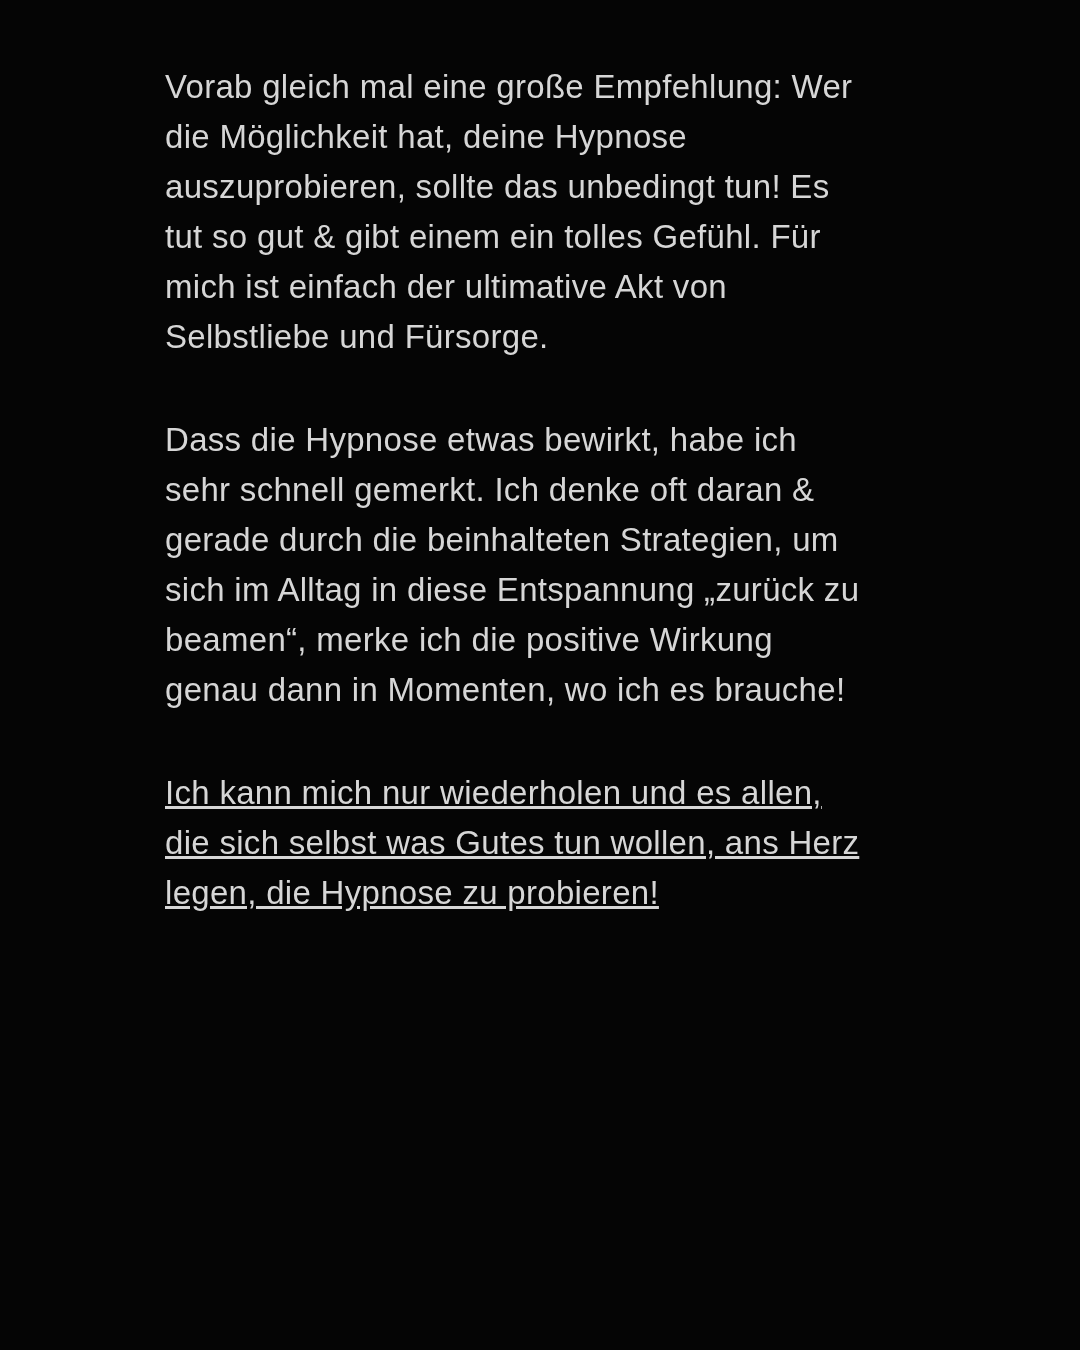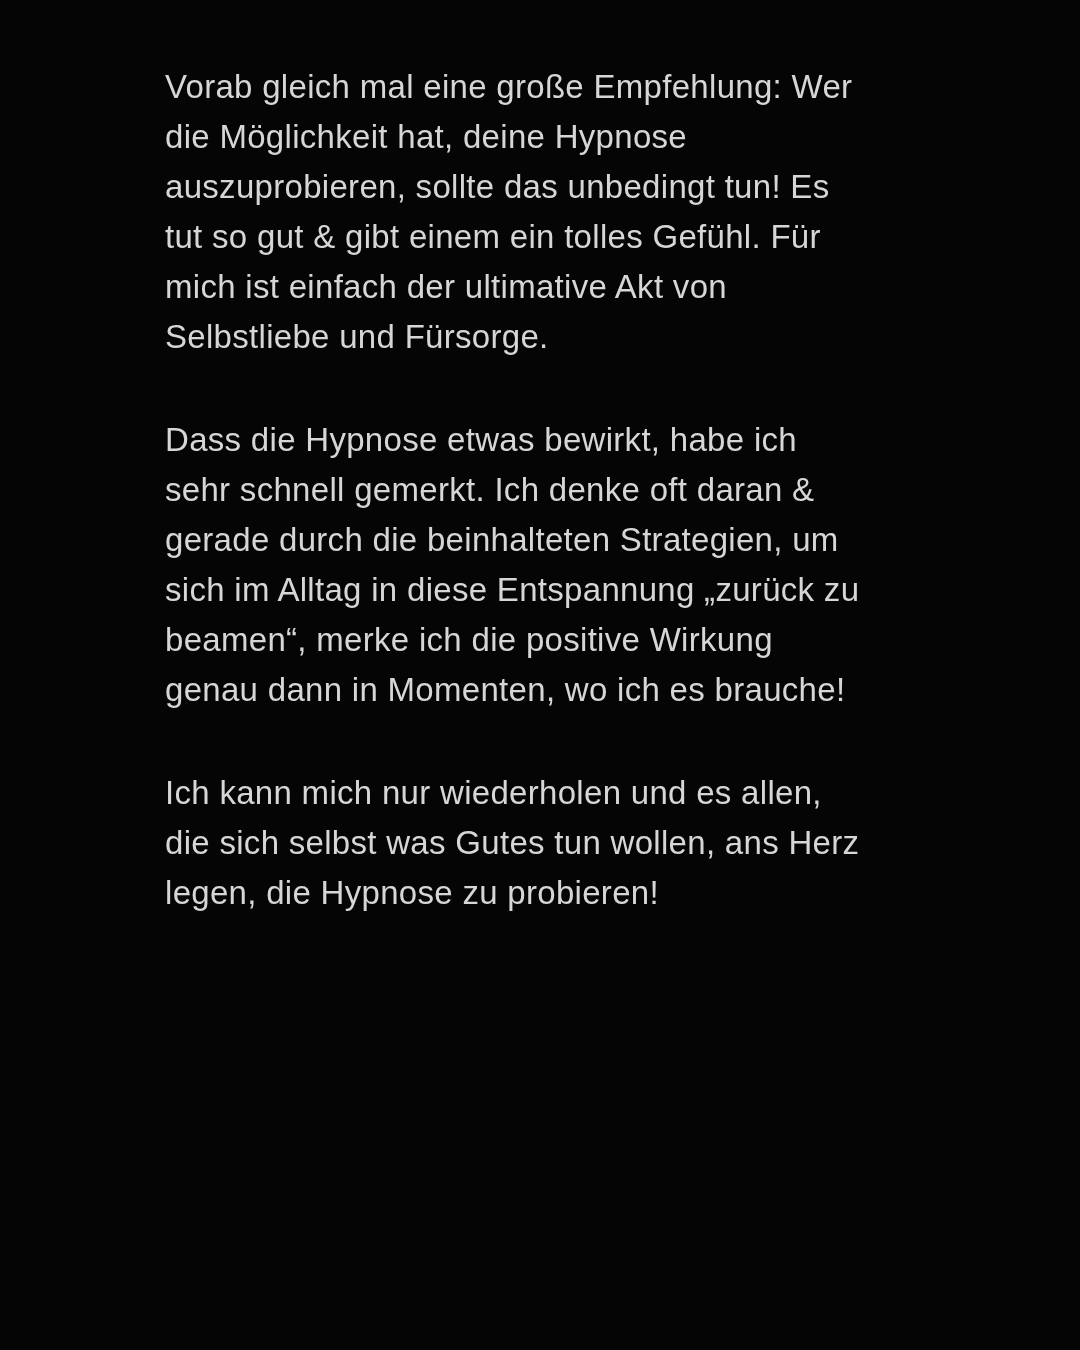--- a/index.html
+++ b/index.html
@@ -25,20 +25,21 @@
     line-height: 50px;
     letter-spacing: 0.3px;
     font-weight: 400;
   }
   .text-block p {
     margin: 0 0 53px 0;
     white-space: pre-line; 
   }
   .text-block p:last-child {
     margin-bottom: 8px;
+    text-decoration: underline;
   }
 </style>
 </head>
 <body>
 
 <div class="canvas">
   <div class="text-block">
     <p>Vorab gleich mal eine große Empfehlung: Wer
 die Möglichkeit hat, deine Hypnose
 auszuprobieren, sollte das unbedingt tun! Es

